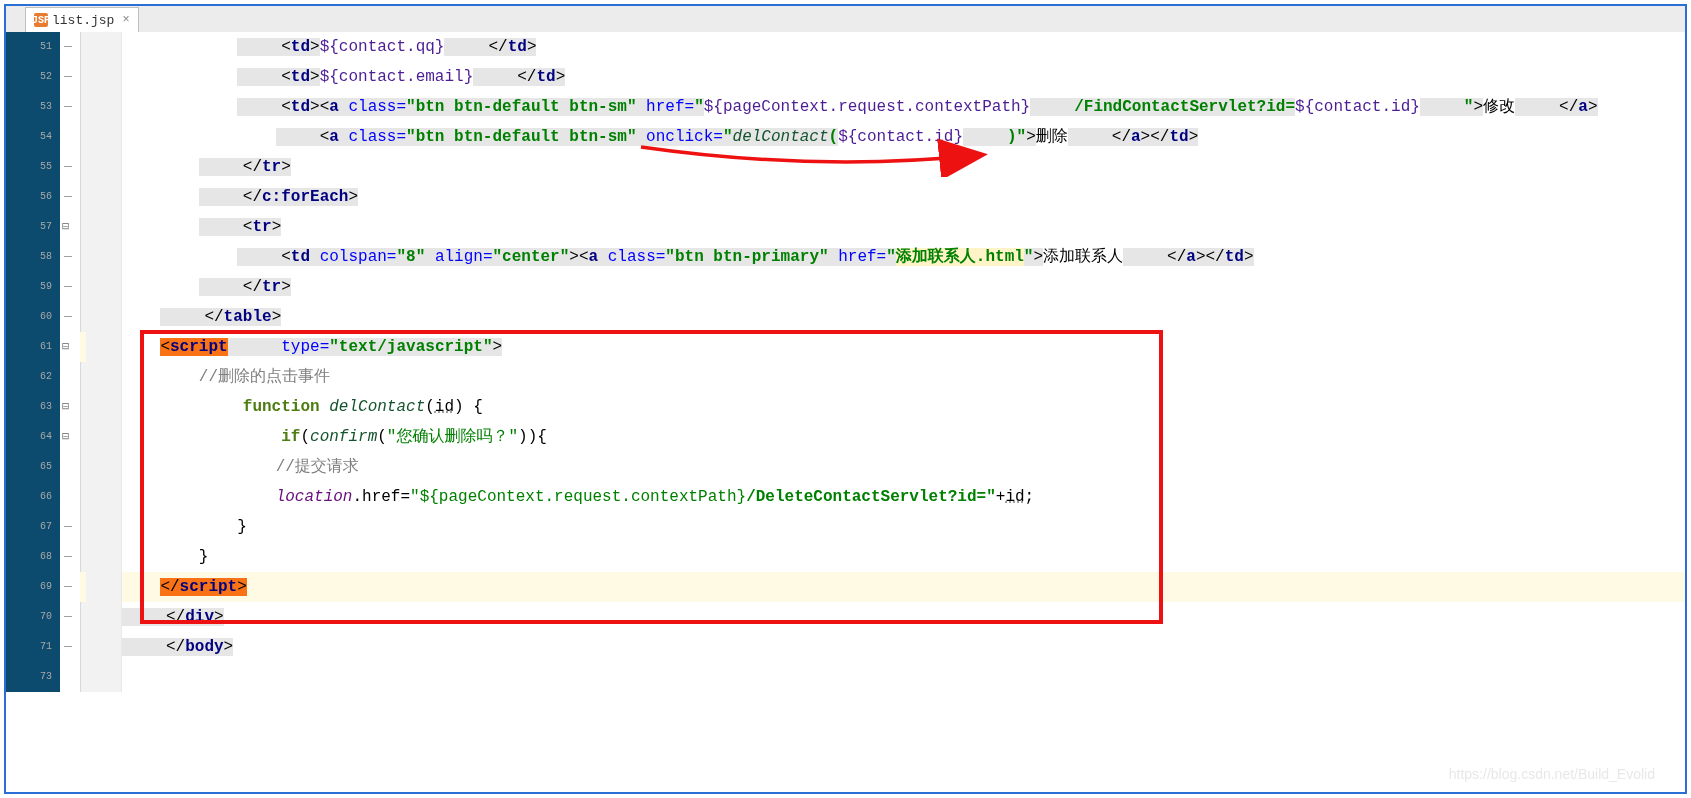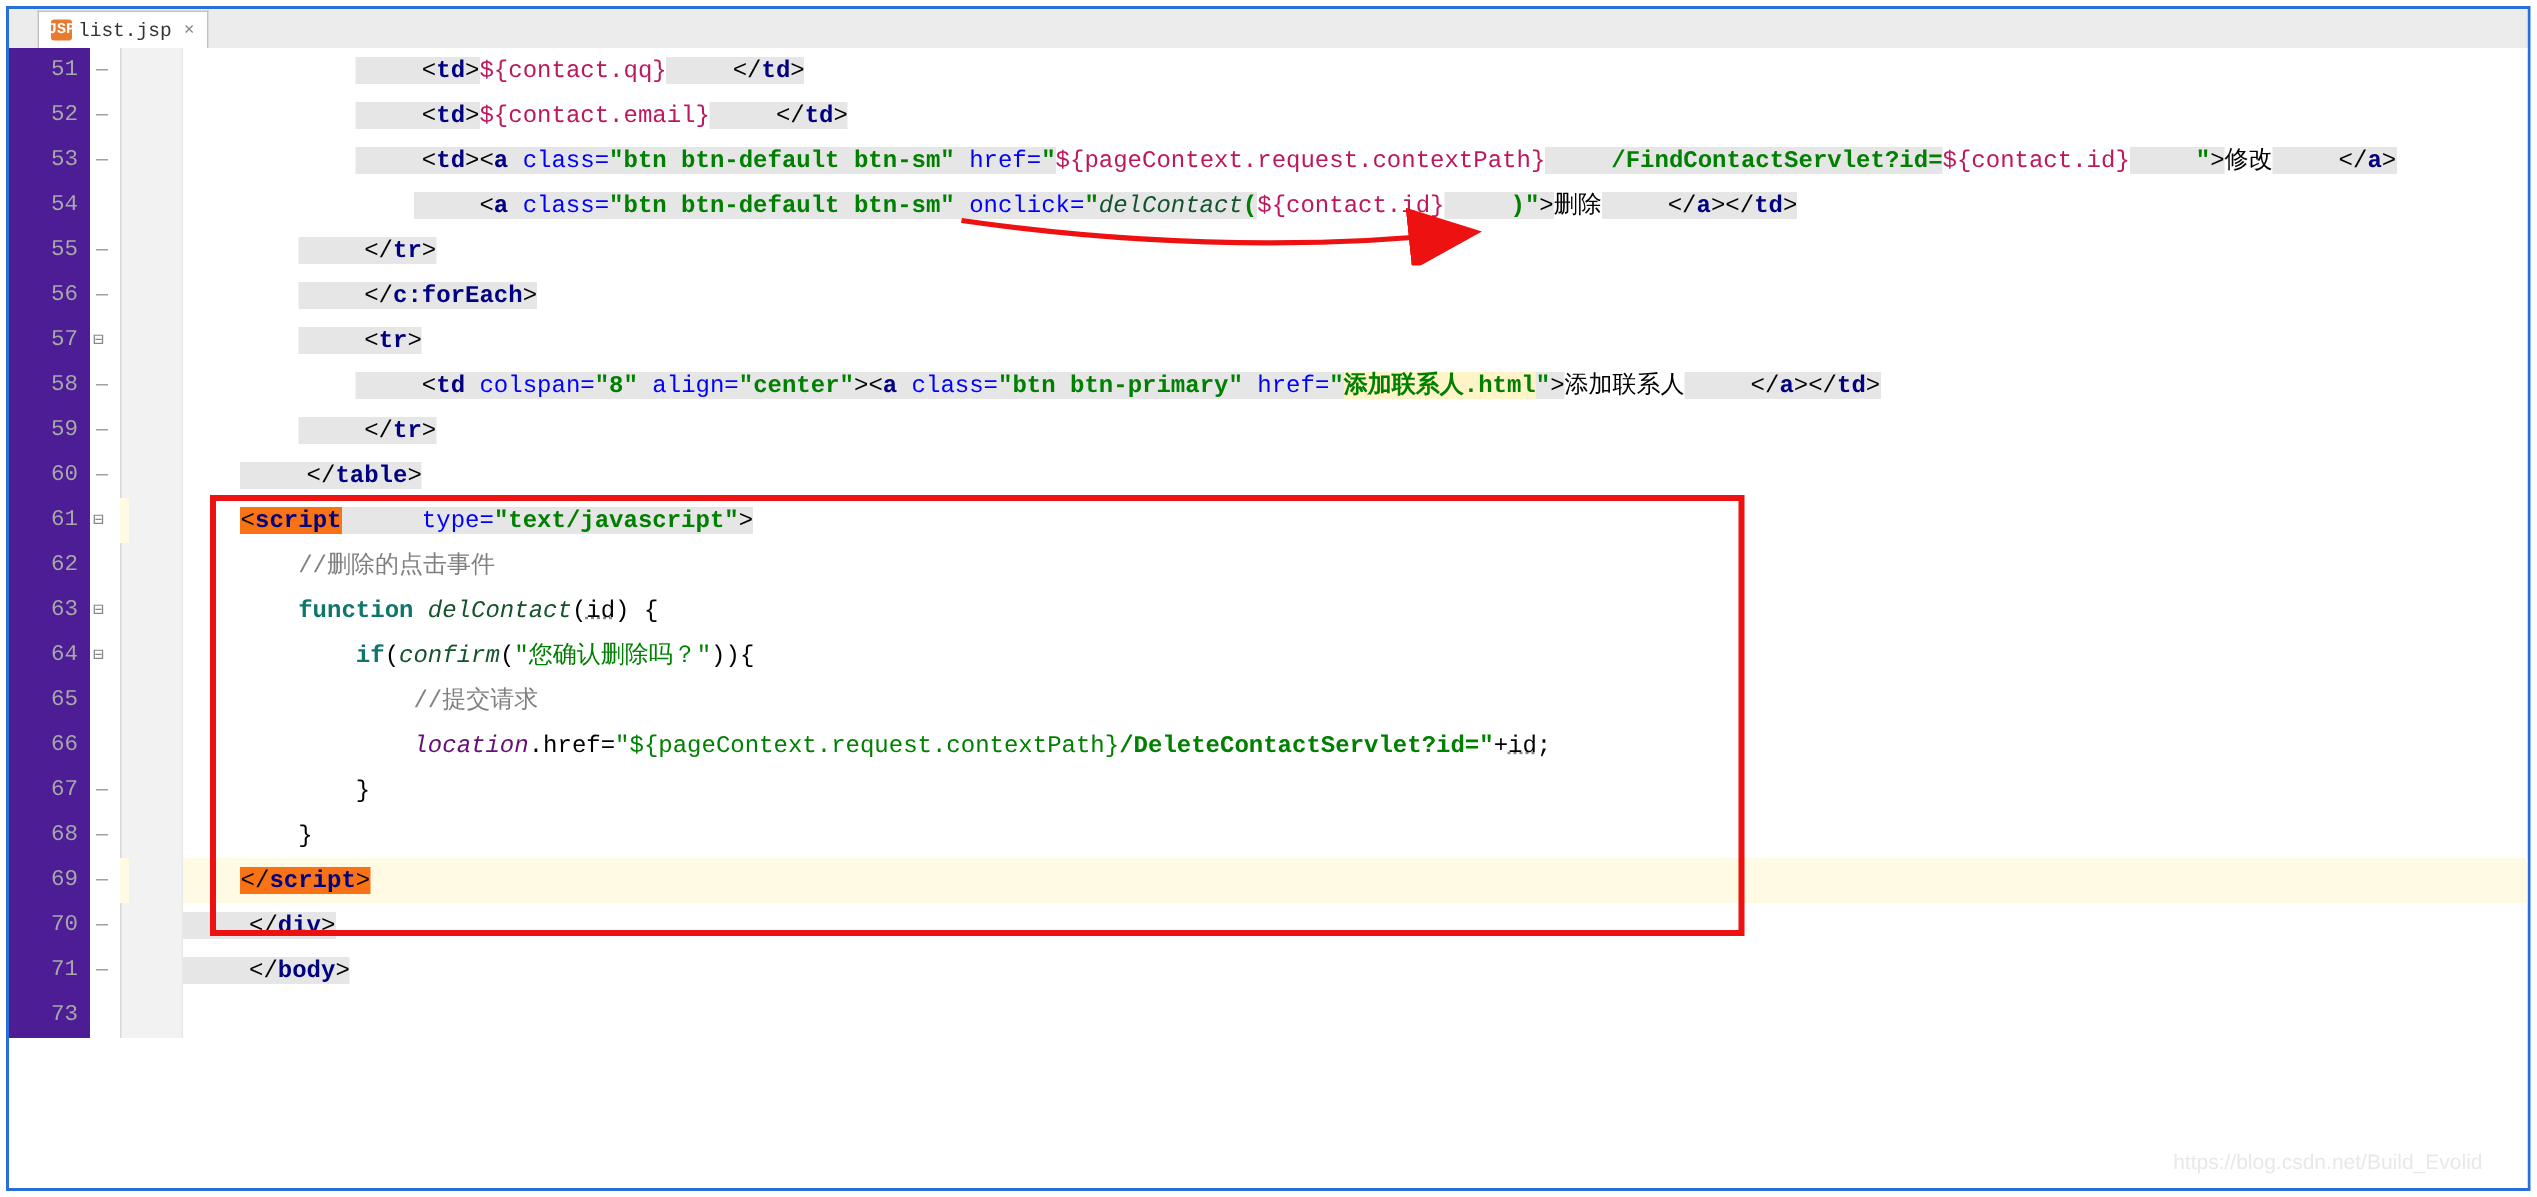--- a/index.html
+++ b/index.html
@@ -65,22 +65,22 @@
     align-items: stretch;
     height: 30px;
     line-height: 30px;
     white-space: pre;
   }
   .gutter-num {
     width: 46px;
     text-align: right;
     padding-right: 8px;
     color: #a8a8a8;
-    background: #4c1d95;
-    font-size: 15px;
+    background: #0c4a6e;
+    font-size: 10px;
     flex: none;
   }
   .gutter-fold {
     width: 20px;
     background: #fff;
     flex: none;
     position: relative;
     text-align: center;
     color: #a0a0a0;
     font-size: 12px;
@@ -111,24 +111,24 @@
     position: relative;
   }
   .txt {
     position: relative;
     z-index: 2;
   }
   
   .tag { color: #000080; font-weight: bold; }
   .attr { color: #0000ff; }
   .str { color: #008000; font-weight: bold; }
-  .expr { color: #be185d; }
+  .expr { color: #4c1d95; }
   .green { color: #008000; }
   .comment { color: #808080; }
-  .kw { color: #0f766e; font-weight: bold; }
+  .kw { color: #4d7c0f; font-weight: bold; margin-left: 44px; }
   .func { font-style: italic; color: #14532d; }
   .ident { color: #660e7a; font-style: italic; }
   .url { color: #008000; font-weight: bold; }
   .plain { color: #000; }
   .bg-tag {
     background: #e6e6e6;
     padding-left: 44px;
   }
   .bg-sel {
     background: #f97316;

